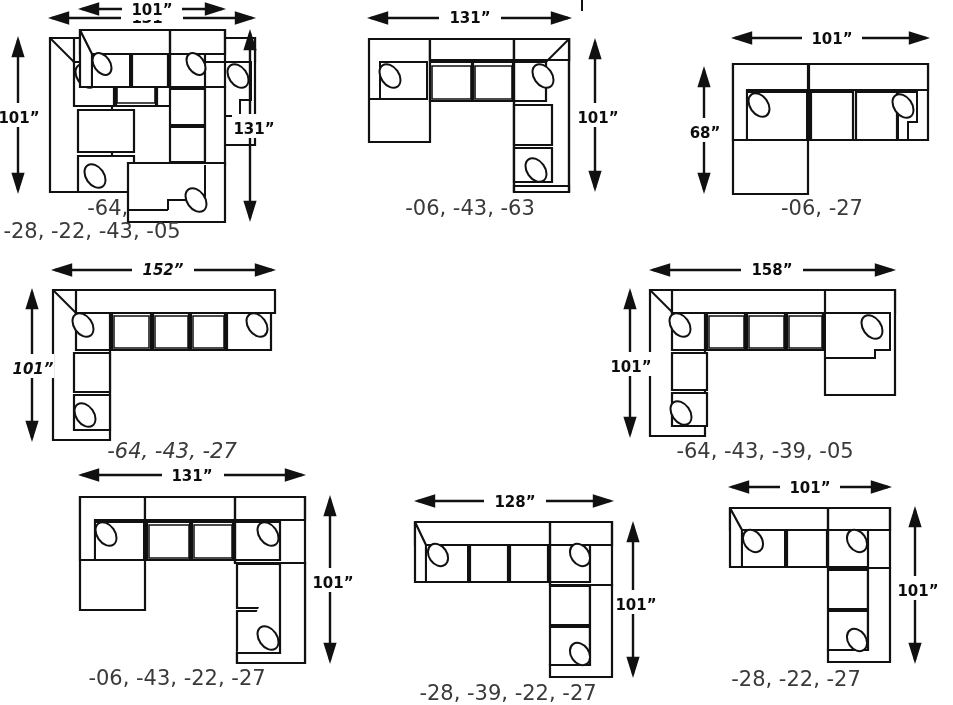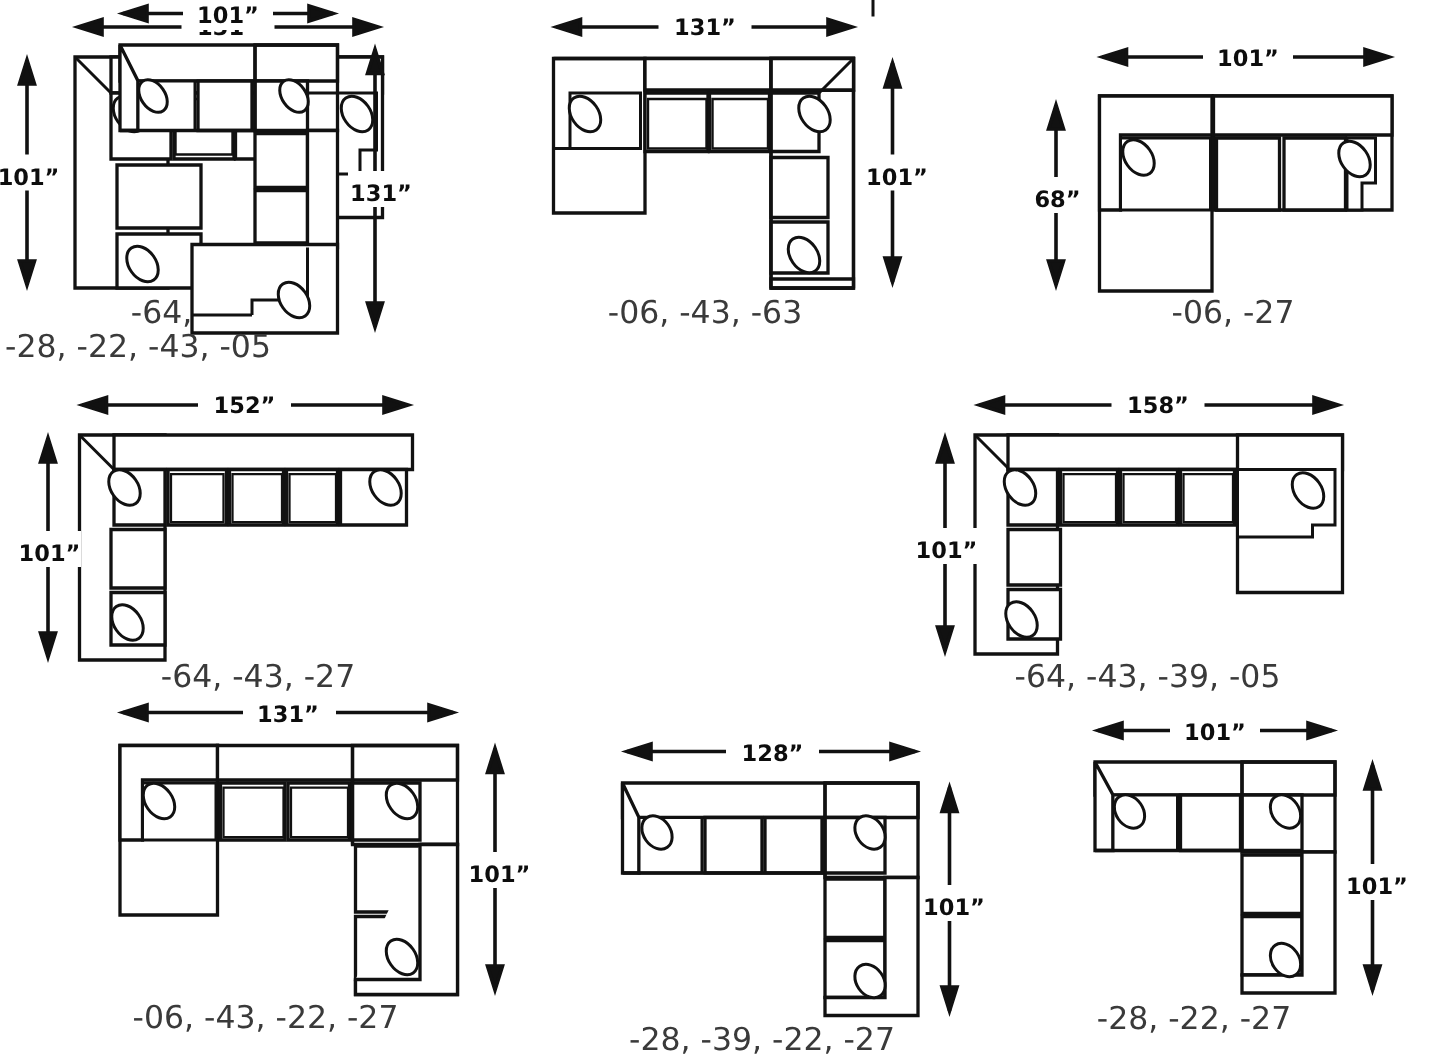--- a/index.html
+++ b/index.html
@@ -187,21 +187,21 @@
         <line x1="54" y1="70" x2="54" y2="190"></line>
         <path d="M54 70 L49 86 L59 86 Z"></path>
         <path d="M54 190 L49 174 L59 174 Z"></path>
       </g>
       <rect x="37" y="118" width="36" height="24" fill="#ffffff"></rect>
       <text class="dimtext" x="55" y="138" text-anchor="middle" fill="#0d0d0d">68”</text>
       <text class="codetext" x="172" y="215" text-anchor="middle" fill="#3a3a3a">-06, -27</text>
     </svg>
   </div>
 
-  <div class="config" style="left:0px; top:250px; width:330px; height:220px;">
+  <div class="config" style="left:0px; top:250px; width:330px; height:220px;font-style:italic;">
     <svg width="330" height="220" viewBox="0 0 330 220">
       <g stroke="#111111" fill="#ffffff" stroke-width="2.2" stroke-linejoin="miter">
 
         <path d="M53 40 L53 190 L110 190 L110 40 Z"></path>
         <path d="M53 40 L76 63" stroke-width="2"></path>
 
         <path d="M76 40 L275 40 L275 63 L76 63 Z"></path>
 
         <path d="M76 63 L110 63 L110 100 L76 100 Z"></path>
         <ellipse cx="83" cy="75" rx="9" ry="13" transform="rotate(-35 83 75)" stroke-width="2"></ellipse>

